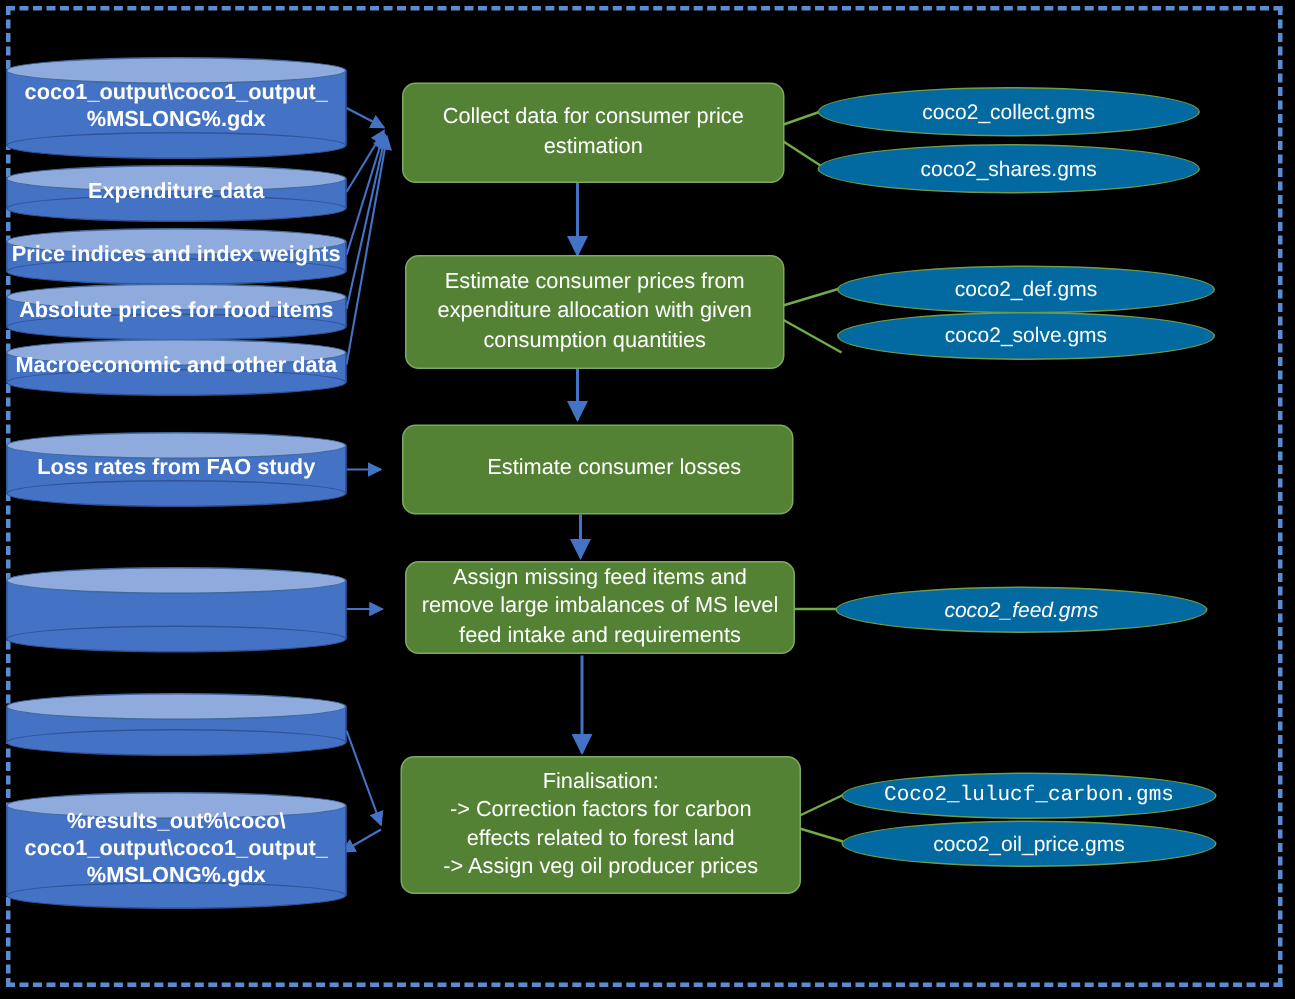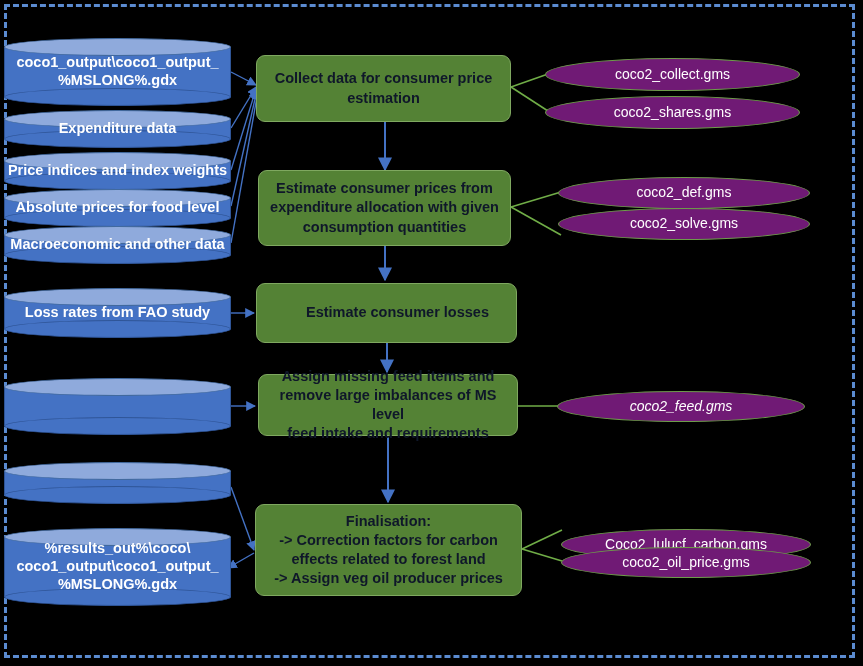--- a/index.html
+++ b/index.html
@@ -97,36 +97,37 @@
   
   .proc {
     position: absolute;
     background: #548235;
     border: 1px solid #7FA860;
     border-radius: 9px;
     box-sizing: border-box;
     display: flex;
     align-items: center;
     justify-content: center;
-    color: #0f172a;
+    color: #ffffff;
     text-align: center;
     font-size: 14.5px;
     line-height: 1.32;
-    font-weight: bold;
+    font-weight: normal;
     white-space: pre-line;
     padding: 2px 10px;
+    margin-left: 12px;
   }
   .proc.left-align-lines {
     text-align: center;
   }
 
   
   .ell {
     position: absolute;
-    background: #701a75;
+    background: #0369a1;
     border: 1px solid #6E9B4B;
     border-radius: 50% / 50%;
     box-sizing: border-box;
     display: flex;
     align-items: center;
     justify-content: center;
     color: #FFFFFF;
     text-align: center;
     font-size: 14px;
     line-height: 1.1;
@@ -202,21 +203,21 @@
     <div class="cyl-body"></div>
     <div class="cyl-bottom"></div>
     <div class="cyl-top"></div>
     <div class="cyl-label">Price indices and index weights</div>
   </div>
 
   <div class="cyl" style="left:4px;  top:189px; width:227px; height:38px;">
     <div class="cyl-body"></div>
     <div class="cyl-bottom"></div>
     <div class="cyl-top"></div>
-    <div class="cyl-label">Absolute prices for food level</div>
+    <div class="cyl-label">Absolute prices for food items</div>
   </div>
 
   <div class="cyl" style="left:4px;  top:226px; width:227px; height:38px;">
     <div class="cyl-body"></div>
     <div class="cyl-bottom"></div>
     <div class="cyl-top"></div>
     <div class="cyl-label">Macroeconomic and other data</div>
   </div>
 
   <div class="cyl" style="left:4px;  top:288px; width:227px; height:50px;">
@@ -268,17 +269,17 @@
   <div class="ell" style="left:545px; top:58px;  width:255px; height:33px;">coco2_collect.gms</div>
 
   <div class="ell" style="left:545px; top:96px;  width:255px; height:33px;">coco2_shares.gms</div>
 
   <div class="ell" style="left:558px; top:177px; width:252px; height:32px;">coco2_def.gms</div>
 
   <div class="ell" style="left:558px; top:208px; width:252px; height:32px;">coco2_solve.gms</div>
 
   <div class="ell" style="left:557px; top:391px; width:248px; height:31px;font-style:italic;">coco2_feed.gms</div>
 
-  <div class="ell" style="left:561px; top:529px; width:250px; height:31px;">Coco2_lulucf_carbon.gms</div>
+  <div class="ell" style="left:561px; top:515px; width:250px; height:31px;font-family:Liberation Mono, monospace;">Coco2_lulucf_carbon.gms</div>
 
   <div class="ell" style="left:561px; top:547px; width:250px; height:31px;">coco2_oil_price.gms</div>
 
 </div>
 
 </body></html>

